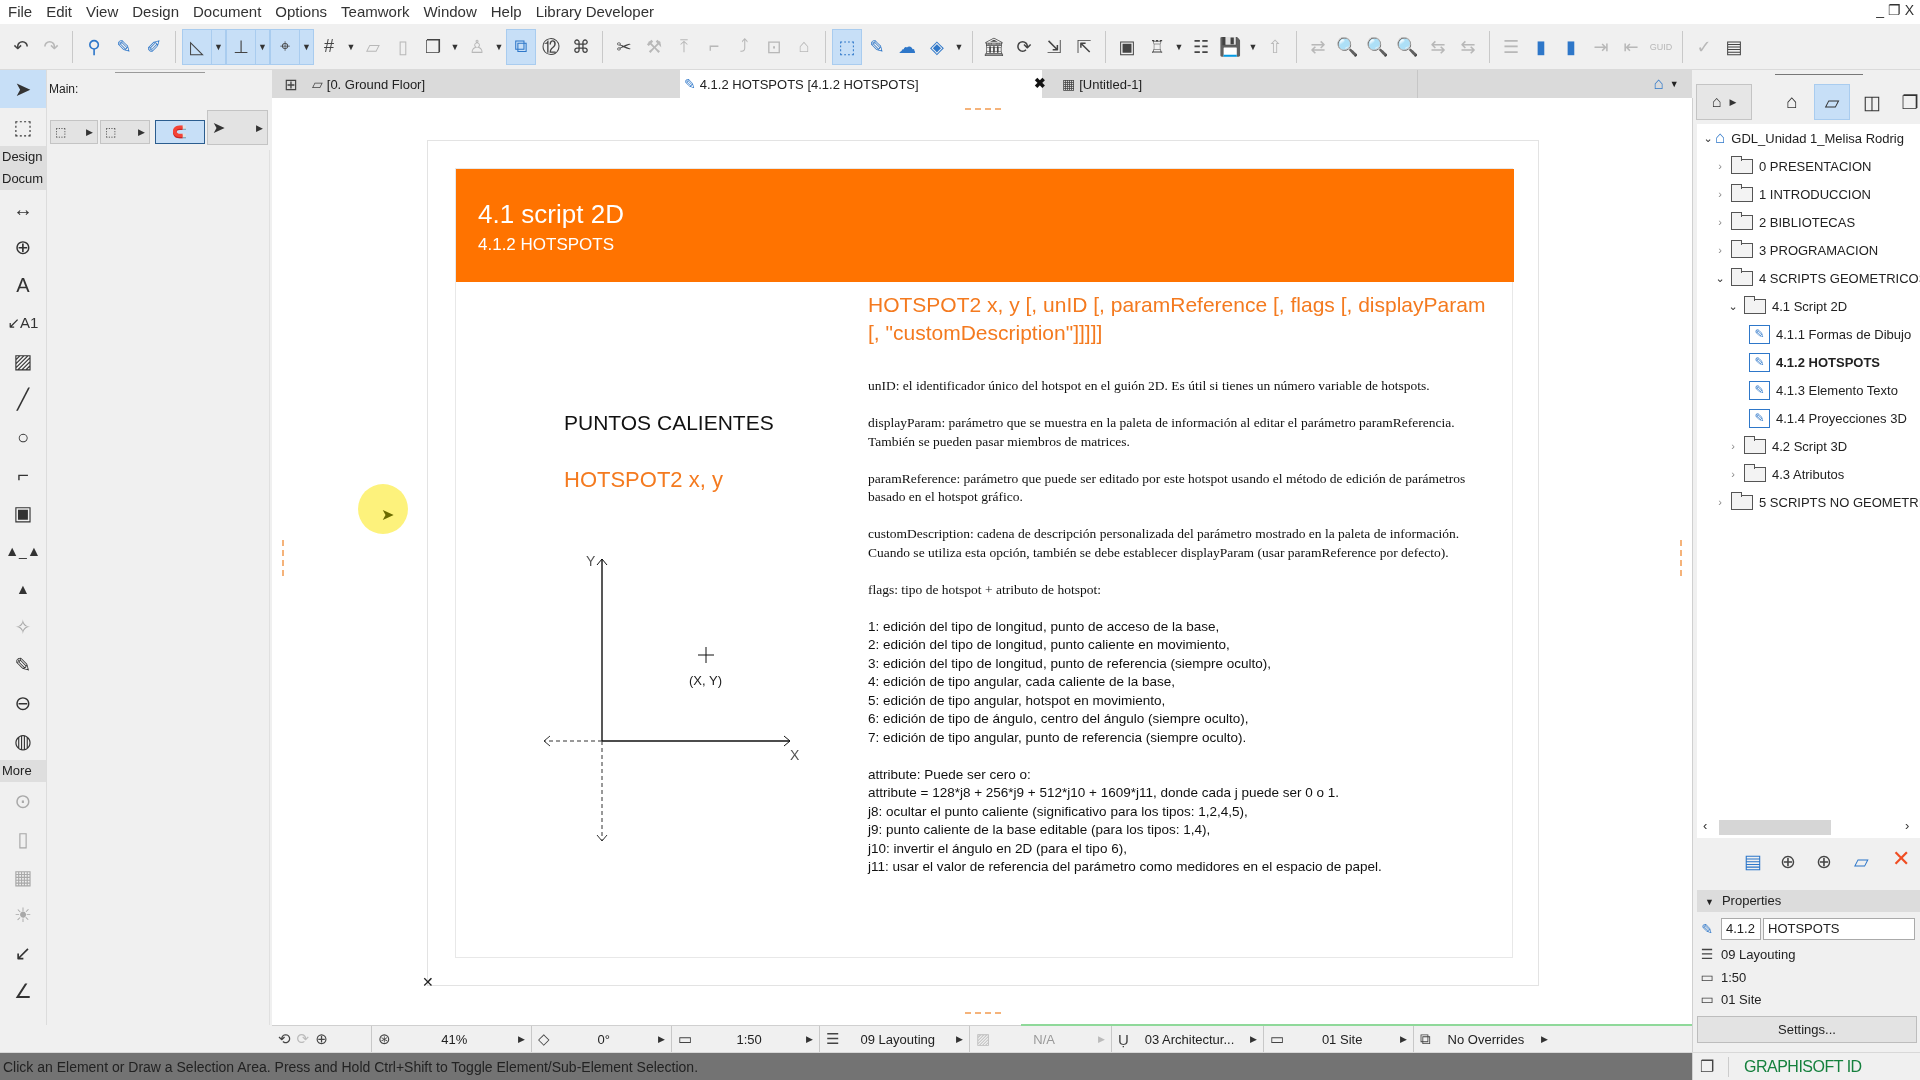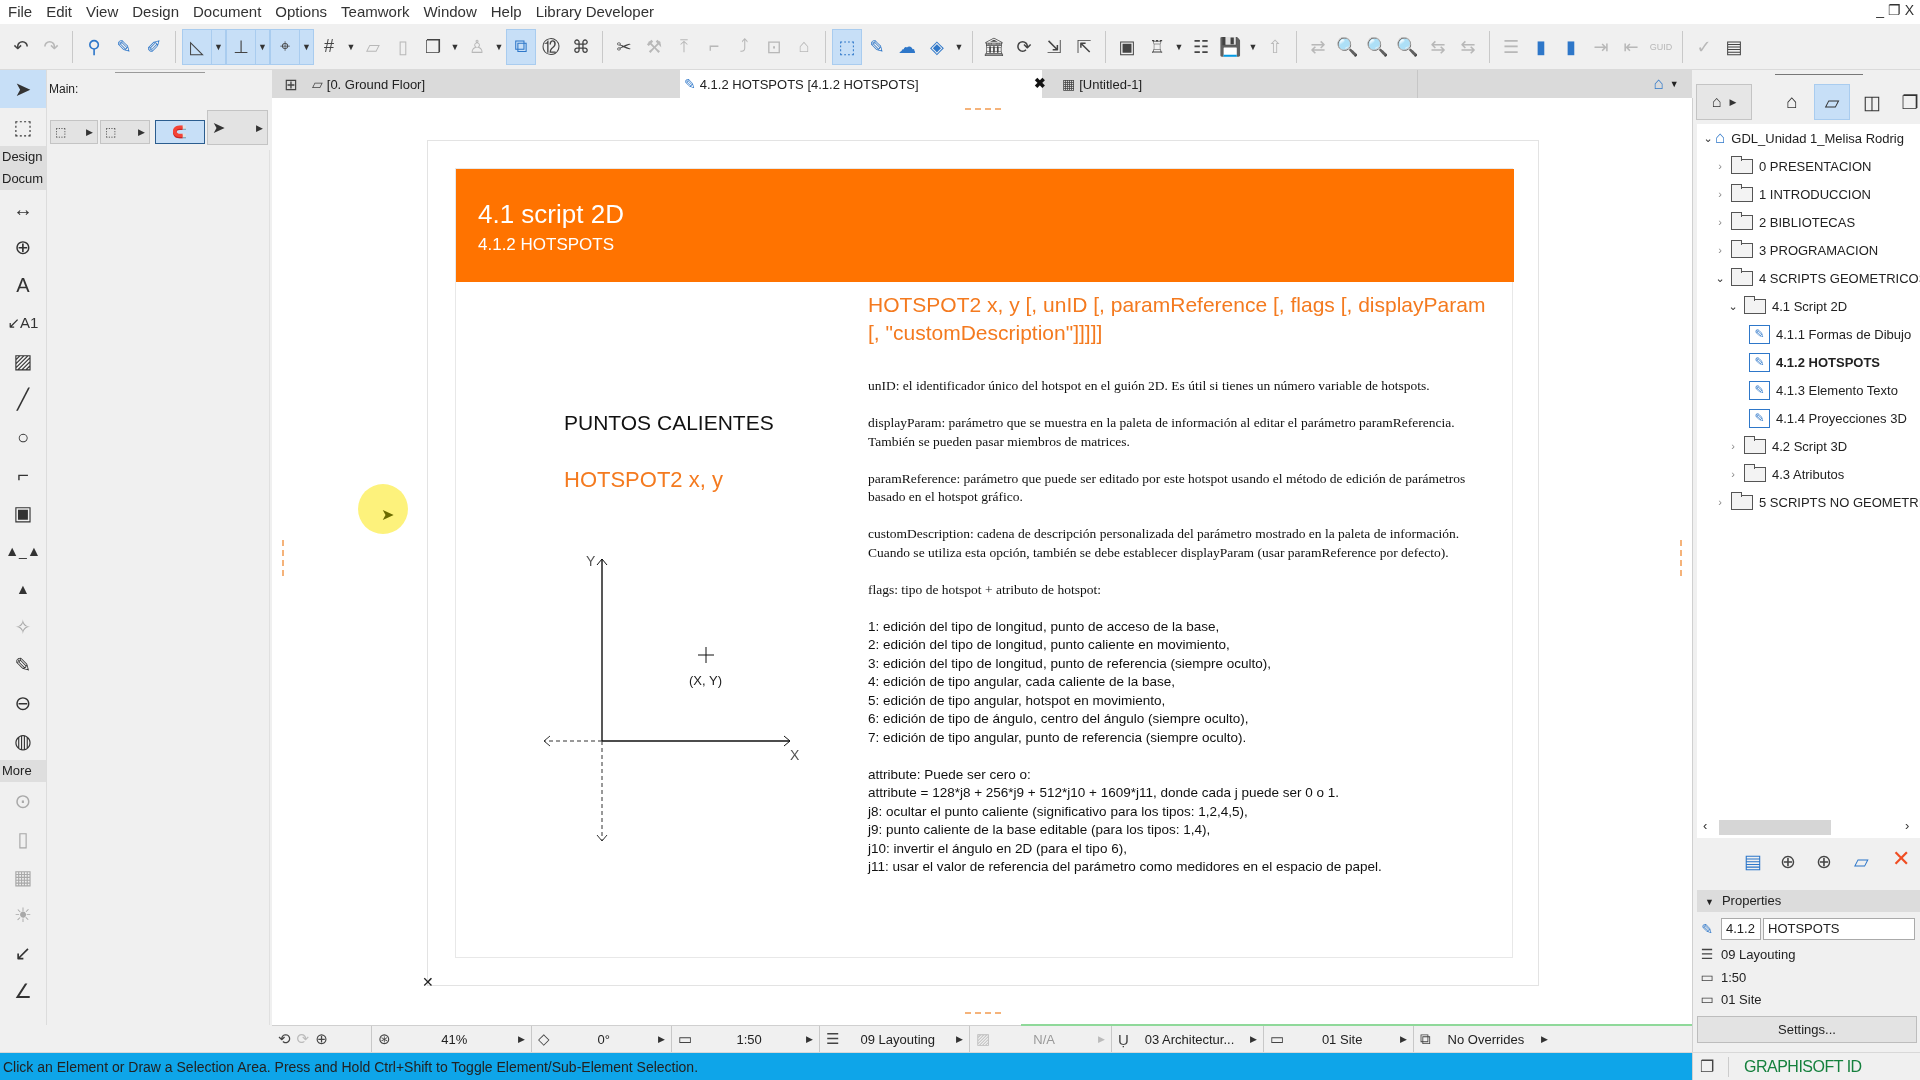--- a/index.html
+++ b/index.html
@@ -75,21 +75,21 @@
   
   #statusbar { position: absolute; left: 272px; top: 1025px; width: 1420px; height: 27px; background: #f0f0f0; border-top: 1px solid #d0d0d0; display: flex; align-items: center; font-size: 13px; color: #222; }
   #statusbar .green { position: absolute; left: 749px; top: -2px; width: 671px; height: 2px; background: #8fd99a; }
   .sb-seg { display: flex; align-items: center; height: 27px; border-right: 1px solid #c8c8c8; padding: 0 6px; }
   .sb-icon { font-size: 15px; color: #444; margin-right: 6px; }
   .sb-icon.dim { color: #bbb; }
   .sb-val { flex: 1; text-align: center; }
   .sb-val.dim { color: #999; }
   .sb-arrow { font-size: 9px; color: #333; margin-left: 6px; }
 
-  #msgbar { position: absolute; left: 0; top: 1052px; width: 1692px; height: 28px; background: #0ea5e9; border-top: 1px solid #d8d8d8; font-size: 14px; color: #222; line-height: 28px; padding-left: 3px; }
+  #msgbar { position: absolute; left: 0; top: 1052px; width: 1692px; height: 28px; background: #737373; border-top: 1px solid #d8d8d8; font-size: 14px; color: #222; line-height: 28px; padding-left: 3px; }
 
   
   #rpanel { position: absolute; left: 1692px; top: 98px; width: 228px; height: 982px; background: #f0f0f0; border-left: 1px solid #d0d0d0; }
   #rp-topline { position: absolute; left: 1775px; top: 74px; width: 88px; height: 1px; background: #777; }
   #rp-views { position: absolute; left: 1692px; top: 84px; width: 228px; height: 38px; }
   .rp-view { position: absolute; top: 0; width: 36px; height: 36px; display: flex; align-items: center; justify-content: center; font-size: 19px; color: #333; }
   .rp-view.active { background: #c7dff7; border: 1px solid #a9ccef; }
   .rp-view.map { left: 4px; width: 56px; border: 1px solid #c4c4c4; background: #e6e6e6; }
 
   #tree { position: absolute; left: 1697px; top: 124px; width: 223px; height: 700px; background: #ffffff; overflow: hidden; }

